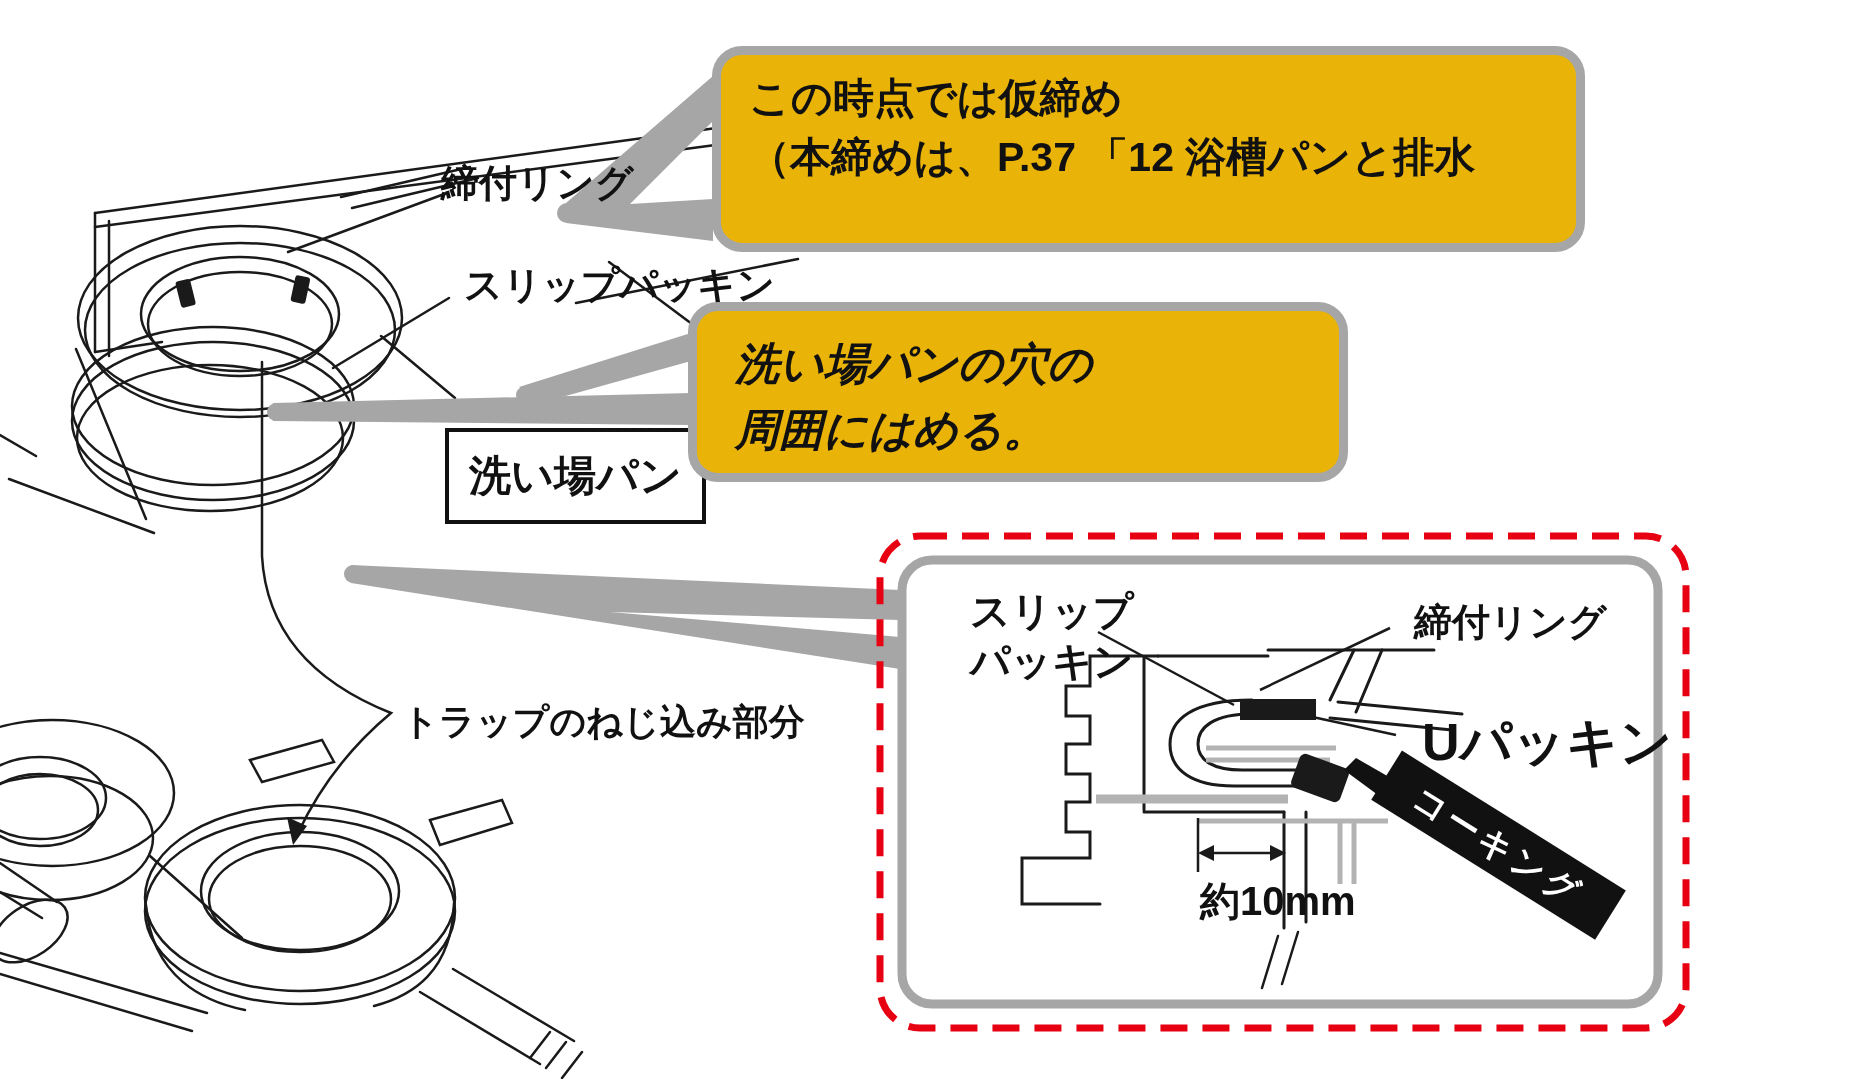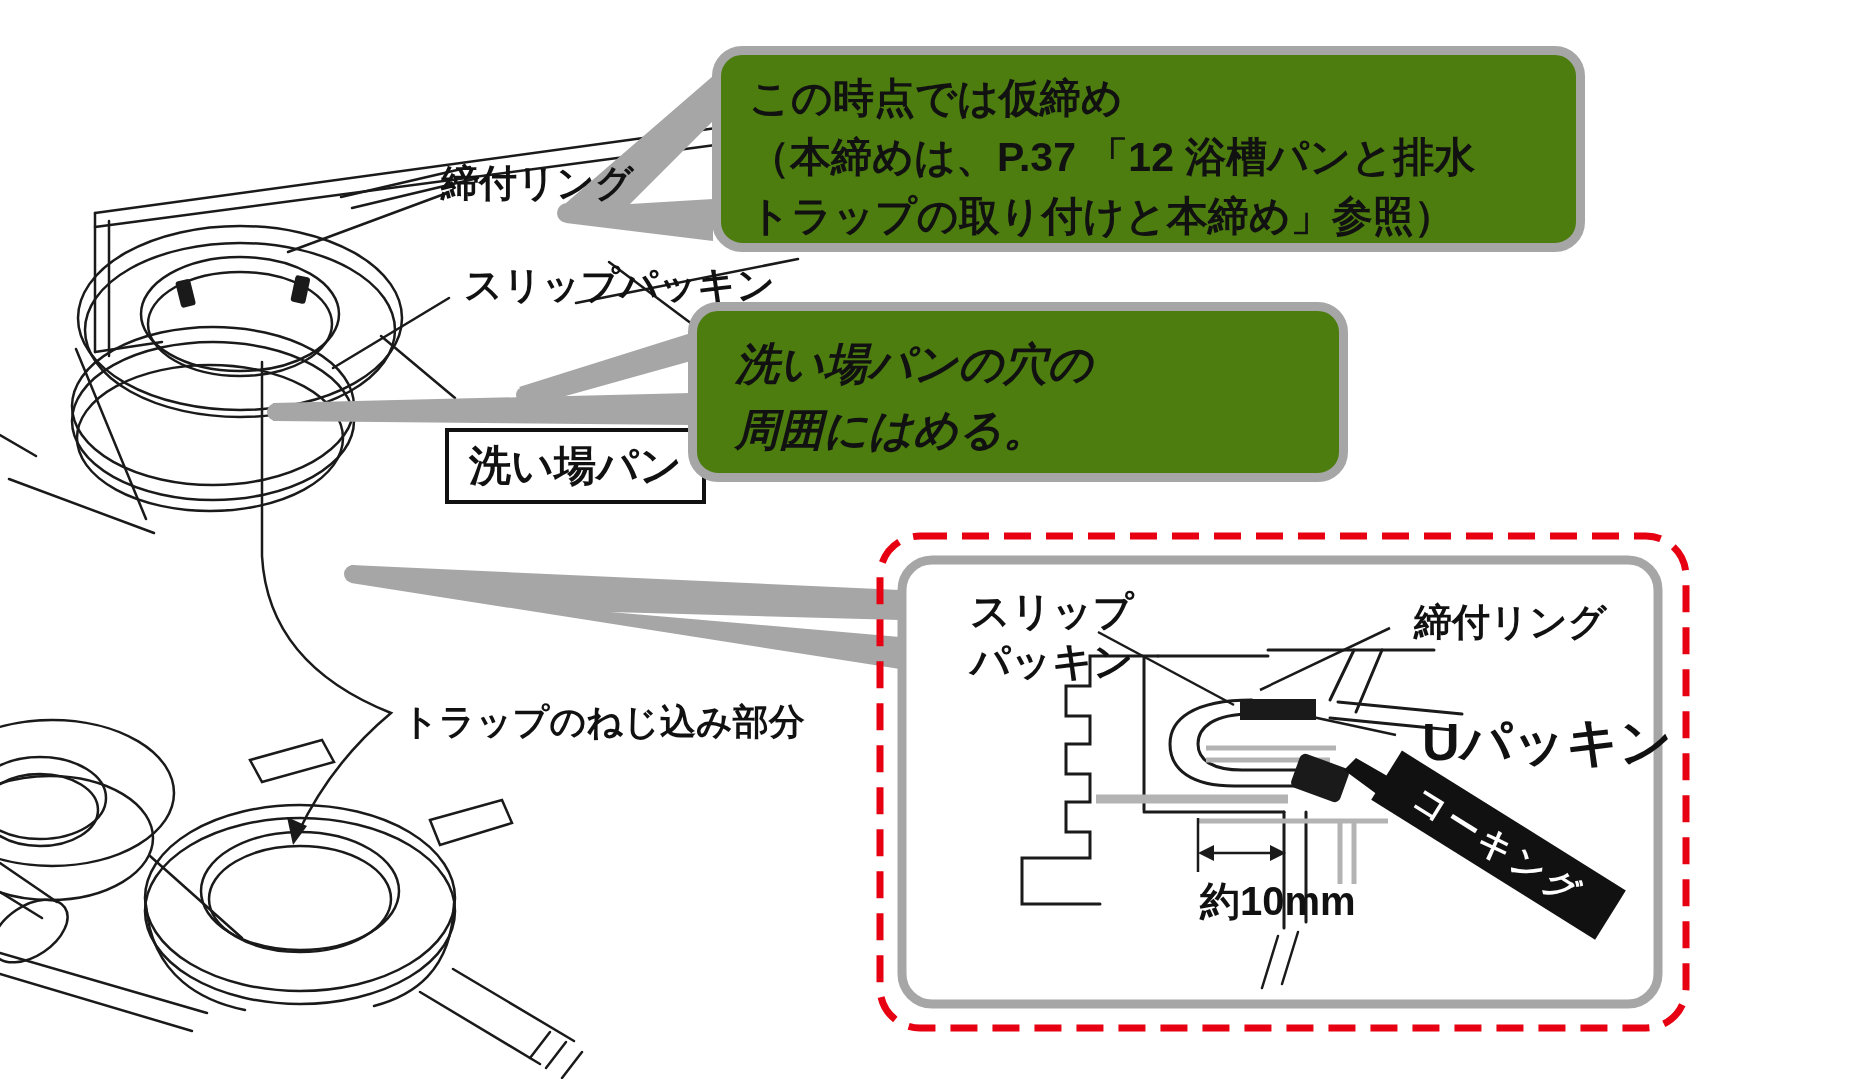--- a/index.html
+++ b/index.html
@@ -5,24 +5,24 @@
   html,body{margin:0;padding:0;background:#fff;}
   #canvas{
     position:relative;width:1857px;height:1079px;background:#fff;overflow:hidden;
     font-family:"Liberation Sans","DejaVu Sans",sans-serif;color:#111;
   }
   #art{position:absolute;left:0;top:0;}
   .lbl{position:absolute;font-weight:700;color:#111;white-space:nowrap;}
   .lbl-main{font-size:38px;}
   .lbl-box{
     position:absolute;font-weight:700;font-size:42px;color:#111;background:#fff;
-    border:4px solid #111;padding:6px 20px;white-space:nowrap;
+    border:4px solid #111;padding:16px 20px;white-space:nowrap;
   }
   .callout{
-    position:absolute;background:#4d7c0f;border:9px solid #a6a6a6;border-radius:30px;
+    position:absolute;background:#eab308;border:9px solid #a6a6a6;border-radius:30px;
     font-weight:700;color:#111;box-sizing:border-box;
   }
   .callout-1{left:712px;top:46px;width:873px;height:206px;padding:14px 28px;font-size:41px;line-height:1.44;}
   .callout-2{left:688px;top:302px;width:660px;height:180px;padding:20px 38px;font-size:44px;line-height:1.5;font-style:italic;}
   .detail-lbl{position:absolute;font-weight:700;color:#111;white-space:nowrap;margin-left:20px;}
 </style>
 </head>
 <body>
 
 <div id="canvas">
@@ -174,21 +174,20 @@
 
   <div class="lbl lbl-main" style="left:464px;top:260px;">スリップパッキン</div>
 
   <div class="lbl-box" style="left:445px;top:428px;">洗い場パン</div>
 
   <div class="lbl" style="left:402px;top:698px;font-size:36px;">トラップのねじ込み部分</div>
 
   <div class="callout callout-1">
     <div>この時点では仮締め</div>
     <div>（本締めは、P.37 「12 浴槽パンと排水</div>
-    <div>トラップの取り付けと本締め」参照）</div>
   </div>
 
   <div class="callout callout-2">
     <div>洗い場パンの穴の</div>
     <div>周囲にはめる。</div>
   </div>
 
   <div class="detail-lbl" style="left:950px;top:586px;font-size:40px;line-height:1.25;">
     <div>スリップ</div>
     <div>パッキン</div>

